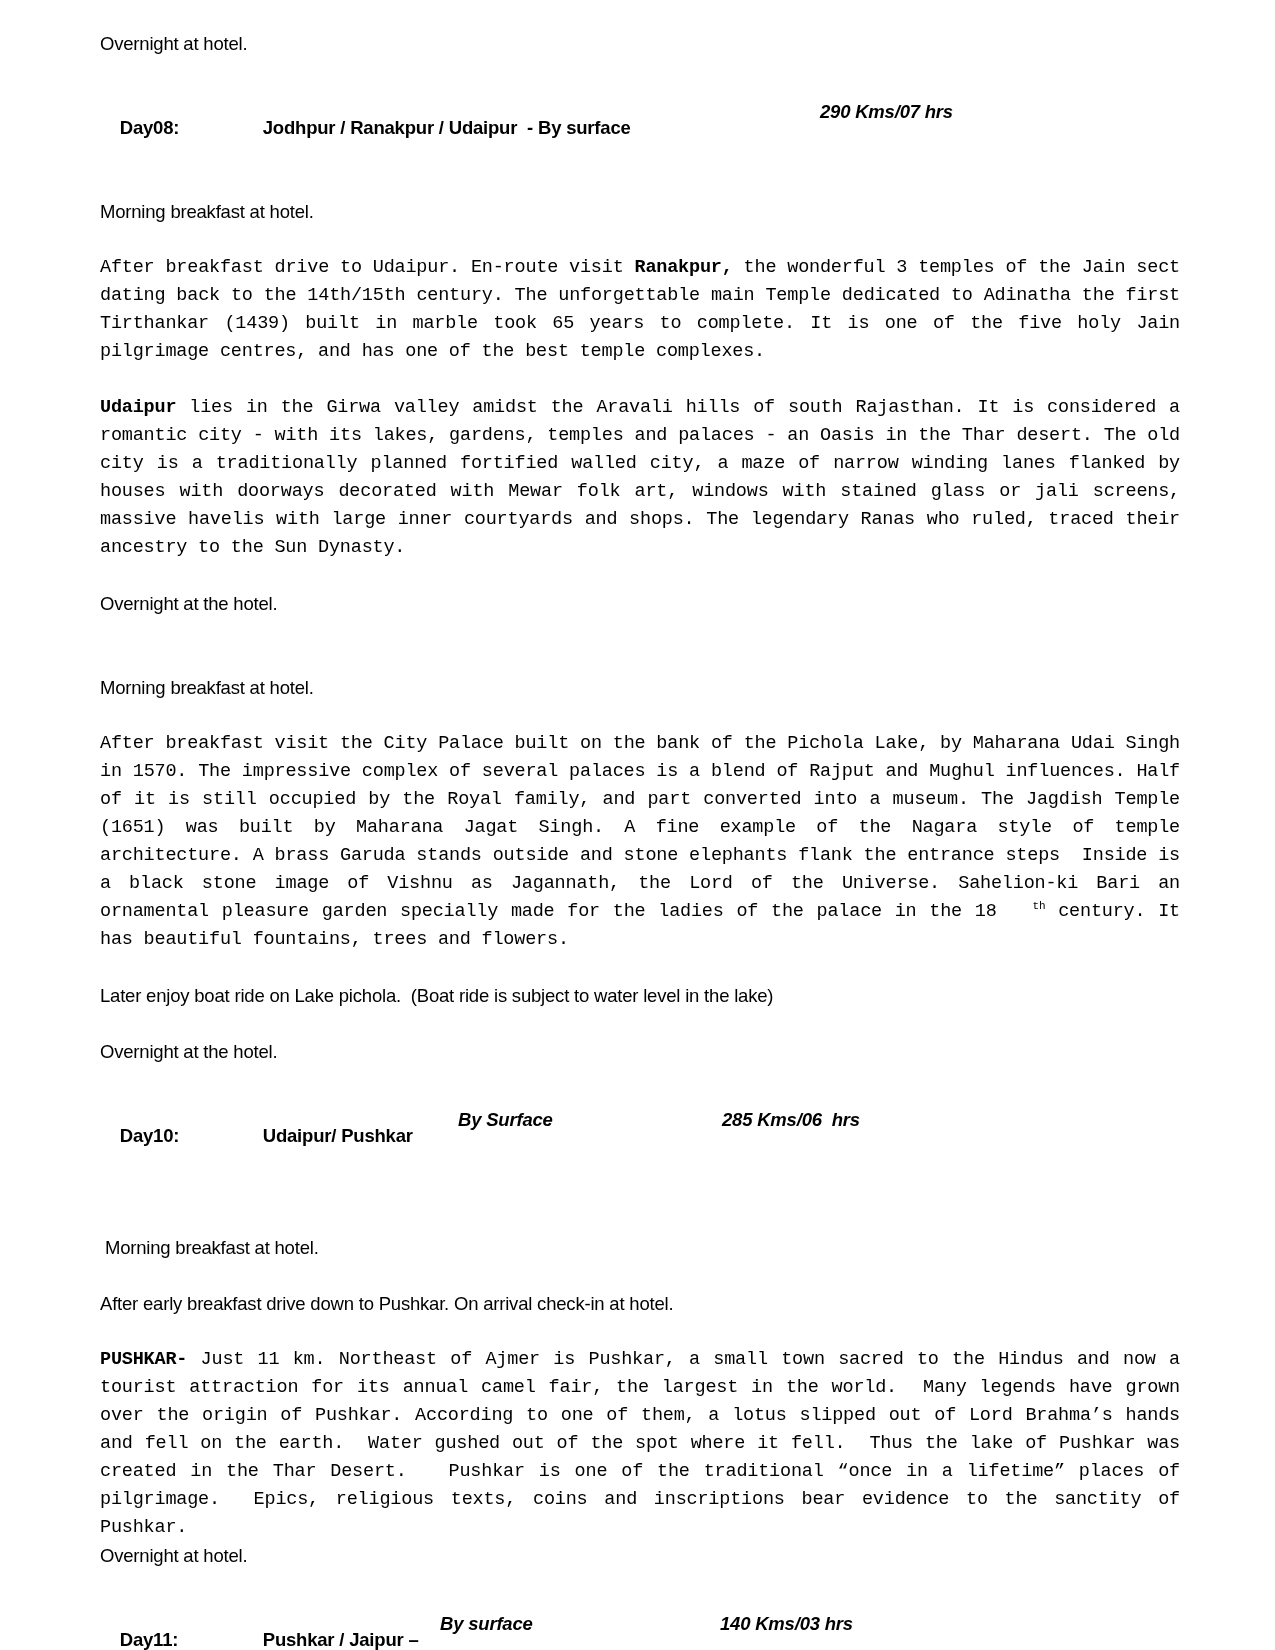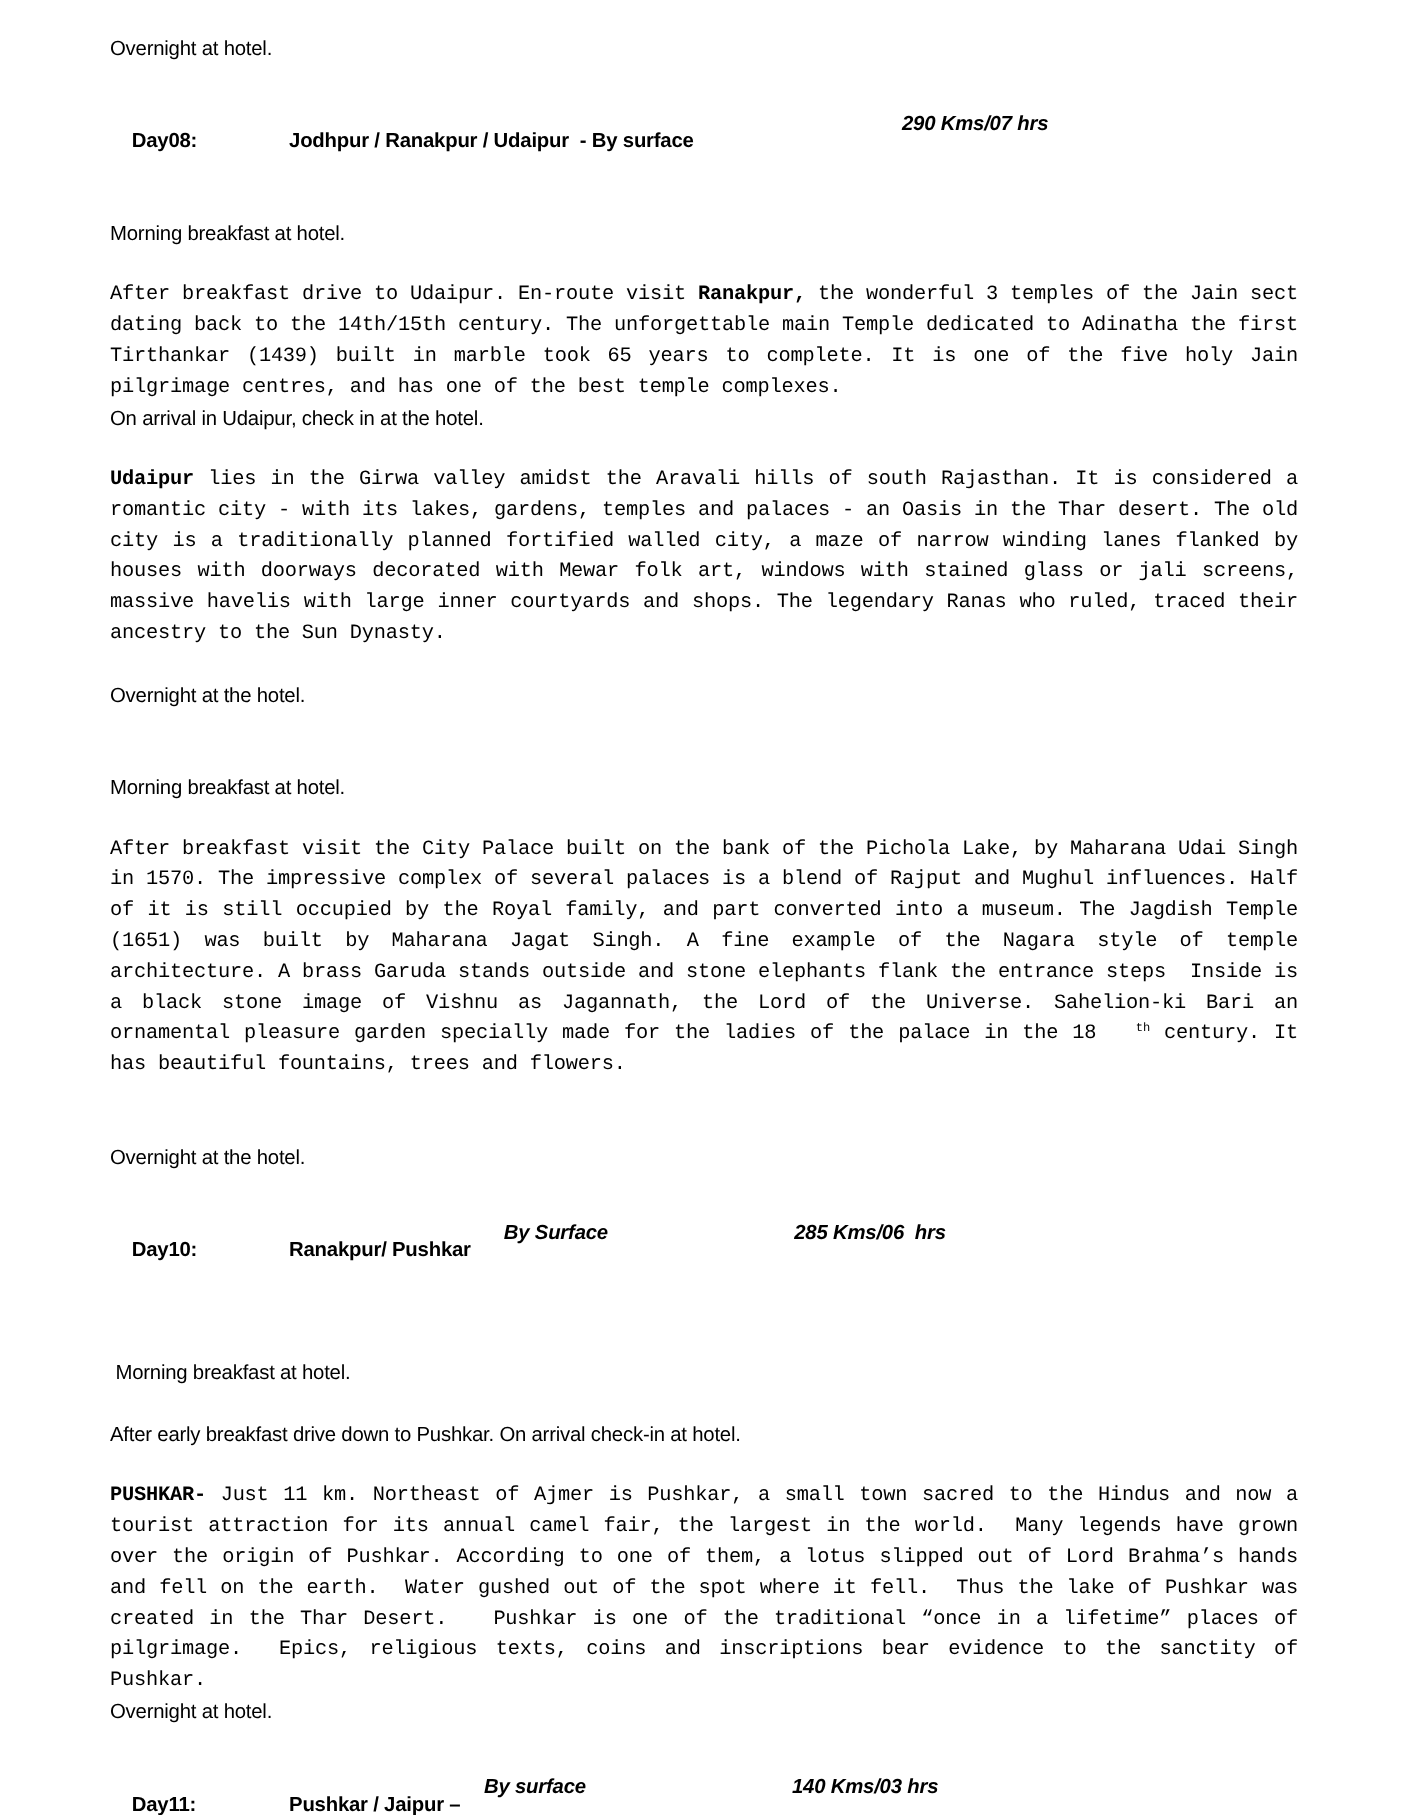--- a/index.html
+++ b/index.html
@@ -40,44 +40,44 @@
   <div class="sp"></div>
 
   <div class="heading h08">
     <span class="day">Day08:</span><span class="route">Jodhpur / Ranakpur / Udaipur  - By surface</span>
     <span class="abs dist">290 Kms/07 hrs</span>
   </div>
   <p class="line">Morning breakfast at hotel.</p>
   <div class="sp"></div>
 
   <p class="para"><span>After breakfast drive to Udaipur. En-route visit </span><b>Ranakpur,</b><span> the wonderful 3 temples of the Jain sect dating back to the 14th/15th century. The unforgettable main Temple dedicated to Adinatha the first Tirthankar (1439) built in marble took 65 years to complete. It is one of the five holy Jain pilgrimage centres, and has one of the best temple complexes.</span></p>
-  <p class="line">On arrival in Udaipur, check in at the hotel.</p>
   <div class="sp"></div>
 
   <p class="para"><b>Udaipur</b><span> lies in the Girwa valley amidst the Aravali hills of south Rajasthan. It is considered a romantic city - with its lakes, gardens, temples and palaces - an Oasis in the Thar desert. The old city is a traditionally planned fortified walled city, a maze of narrow winding lanes flanked by houses with doorways decorated with Mewar folk art, windows with stained glass or jali screens, massive havelis with large inner courtyards and shops. The legendary Ranas who ruled, traced their ancestry to the Sun Dynasty.</span></p>
   <div class="sp"></div>
 
   <p class="line">Overnight at the hotel.</p>
   <div class="sp"></div>
 
   <div class="sp"></div>
 
   <p class="line">Morning breakfast at hotel.</p>
   <div class="sp"></div>
 
   <p class="para"><span>After breakfast visit the City Palace built on the bank of the Pichola Lake, by Maharana Udai Singh in 1570. The impressive complex of several palaces is a blend of Rajput and Mughul influences. Half of it is still occupied by the Royal family, and part converted into a museum. The Jagdish Temple (1651) was built by Maharana Jagat Singh. A fine example of the Nagara style of temple architecture. A brass Garuda stands outside and stone elephants flank the entrance steps  Inside is a black stone image of Vishnu as Jagannath, the Lord of the Universe. Sahelion-ki Bari an ornamental pleasure garden specially made for the ladies of the palace in the 18</span><sup>th</sup><span> century. It has beautiful fountains, trees and flowers.</span></p>
   <div class="sp"></div>
 
+  <p class="line">Later enjoy boat ride on Lake pichola.  (Boat ride is subject to water level in the lake)</p>
   <div class="sp"></div>
 
   <p class="line">Overnight at the hotel.</p>
   <div class="sp"></div>
 
   <div class="heading h10">
-    <span class="day">Day10:</span><span class="route">Ranakpur/ Pushkar</span>
+    <span class="day">Day10:</span><span class="route">Udaipur/ Pushkar</span>
     <span class="abs transport">By Surface</span>
     <span class="abs dist">285 Kms/06  hrs</span>
   </div>
   <p class="line"> Morning breakfast at hotel.</p>
   <div class="sp"></div>
 
   <p class="line">After early breakfast drive down to Pushkar. On arrival check-in at hotel.</p>
   <div class="sp"></div>
 
   <p class="para"><b>PUSHKAR-</b><span> Just 11 km. Northeast of Ajmer is Pushkar, a small town sacred to the Hindus and now a tourist attraction for its annual camel fair, the largest in the world.  Many legends have grown over the origin of Pushkar. According to one of them, a lotus slipped out of Lord Brahma’s hands and fell on the earth.  Water gushed out of the spot where it fell.  Thus the lake of Pushkar was created in the Thar Desert.   Pushkar is one of the traditional “once in a lifetime” places of pilgrimage.  Epics, religious texts, coins and inscriptions bear evidence to the sanctity of Pushkar.</span></p>

